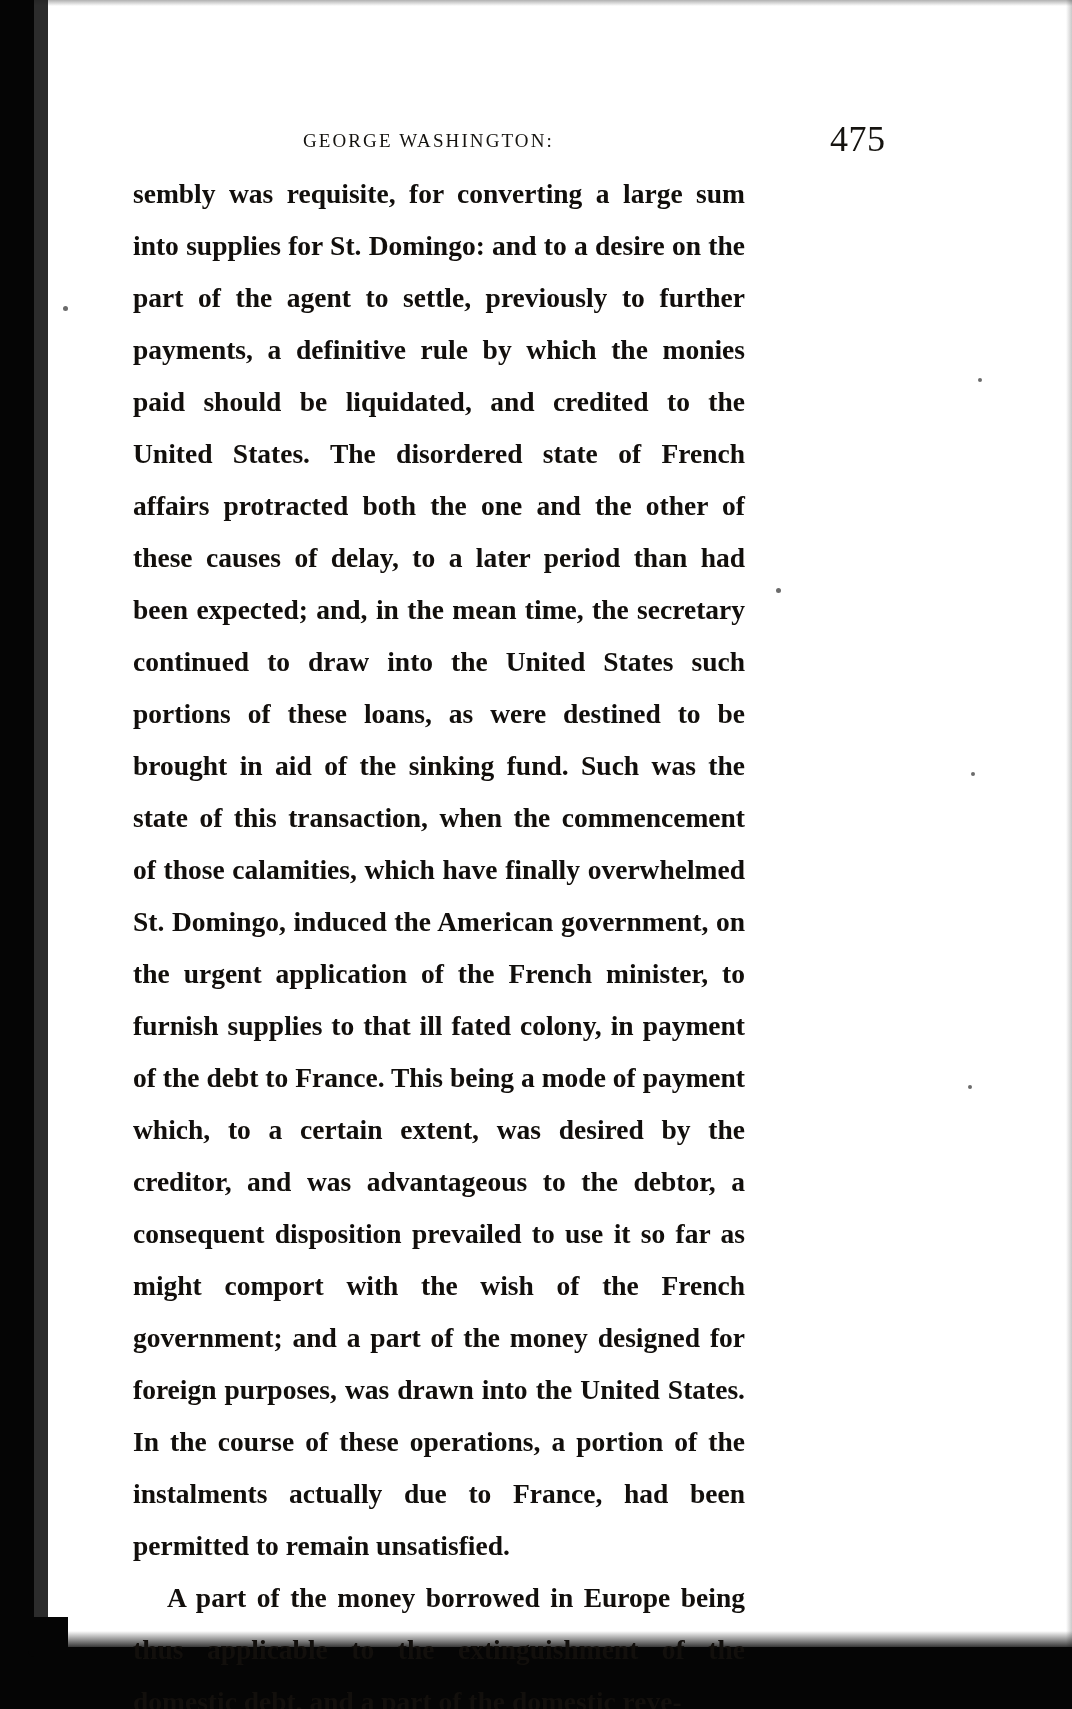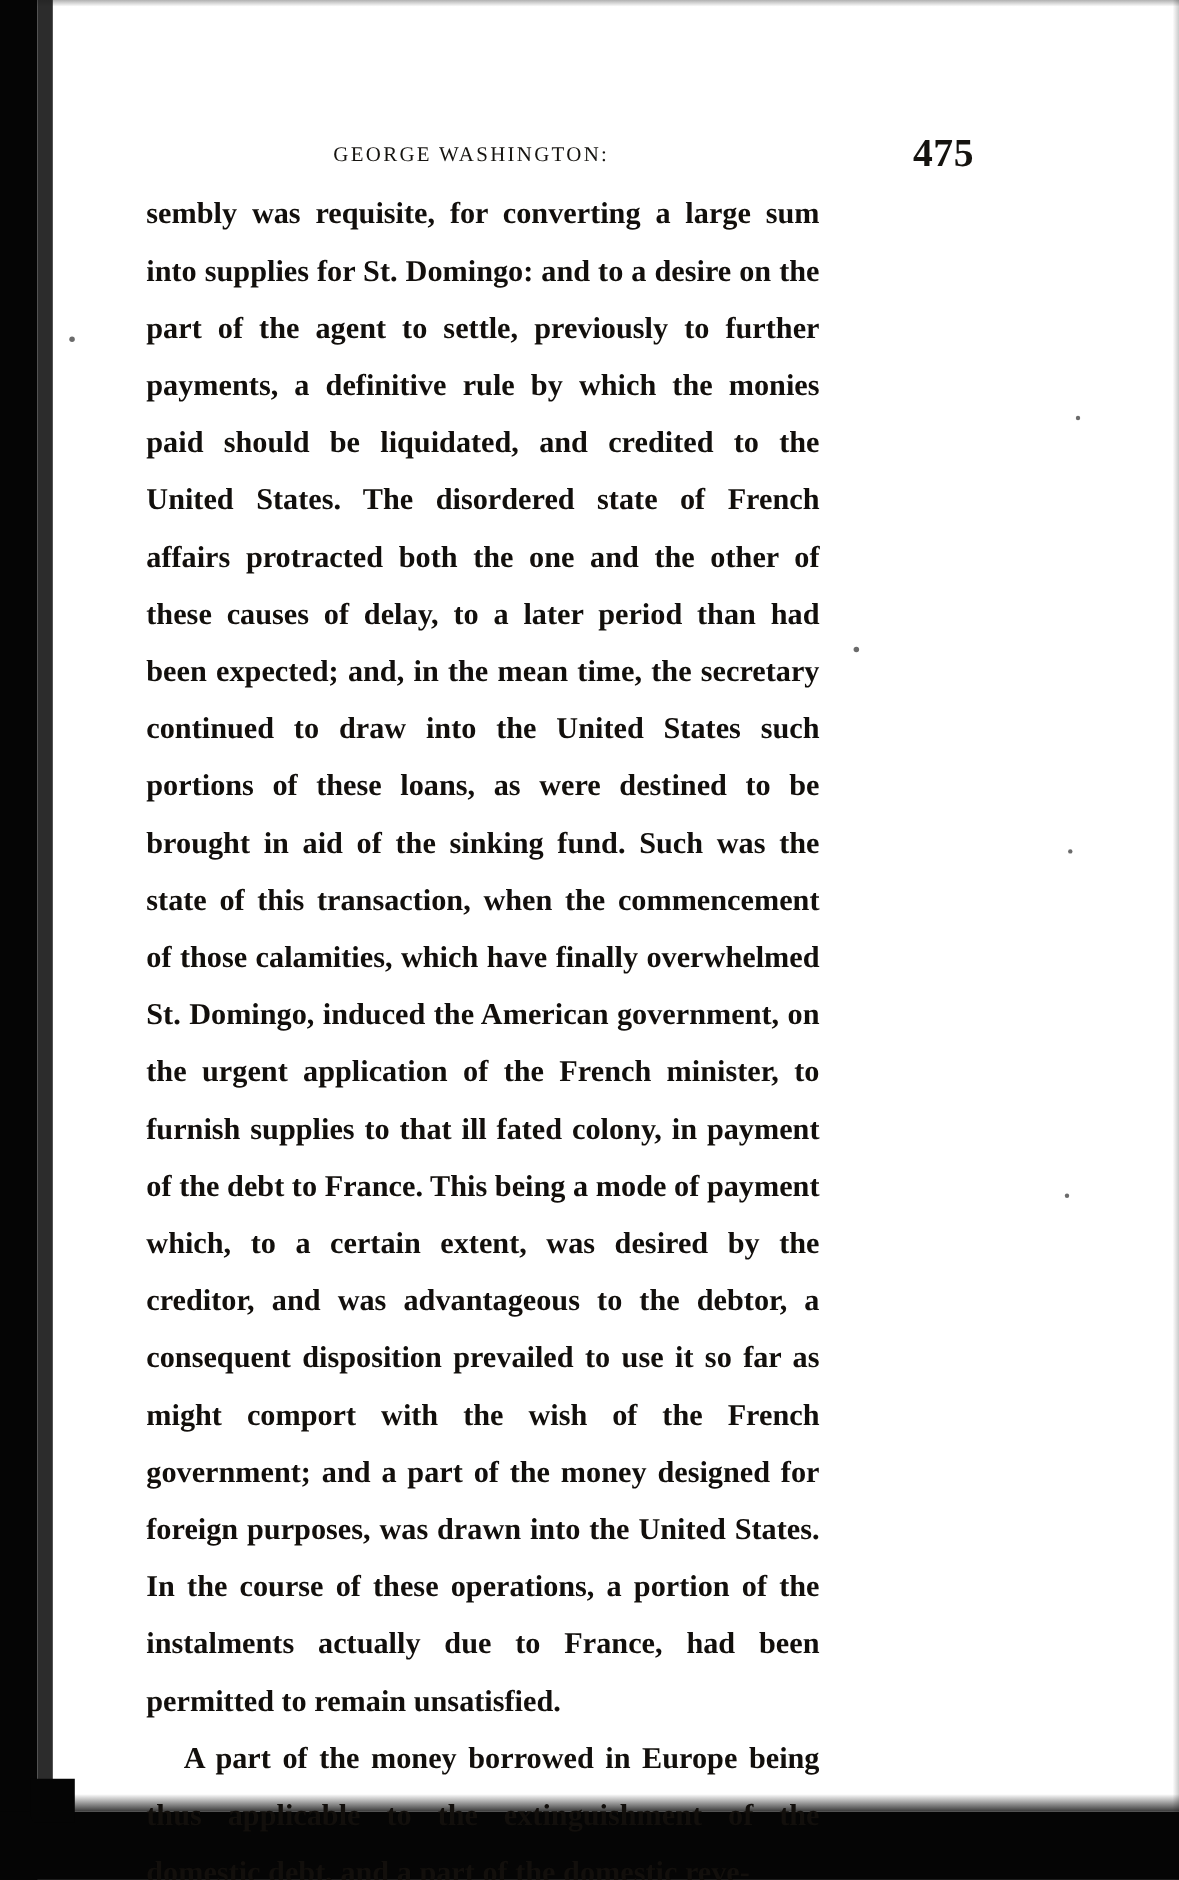--- a/index.html
+++ b/index.html
@@ -102,21 +102,20 @@
   }
   .folio {
     position: absolute;
     left: 830px;
     top: 118px;
     width: 120px;
     font-size: 36px;
     color: #15130f;
     text-align: left;
     letter-spacing: 0.5px;
-    font-weight: bold;
   }
 
   .sidenote {
     position: absolute;
     left: 757px;
     top: 180px;
     width: 150px;
     text-align: center;
   }
   .sidenote .chap {

